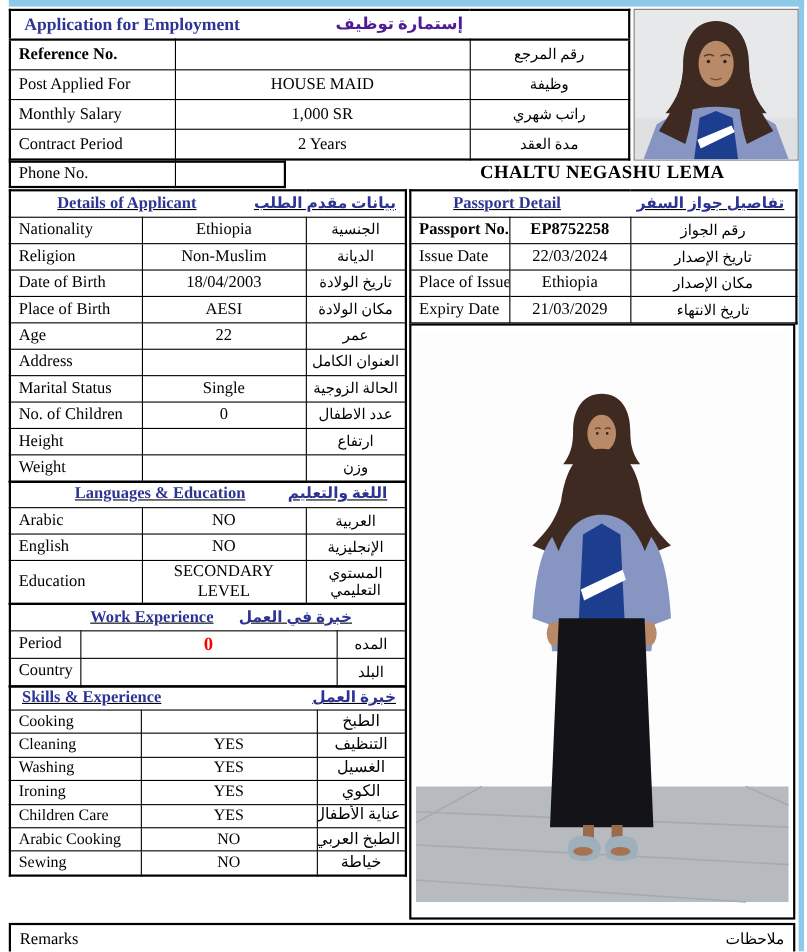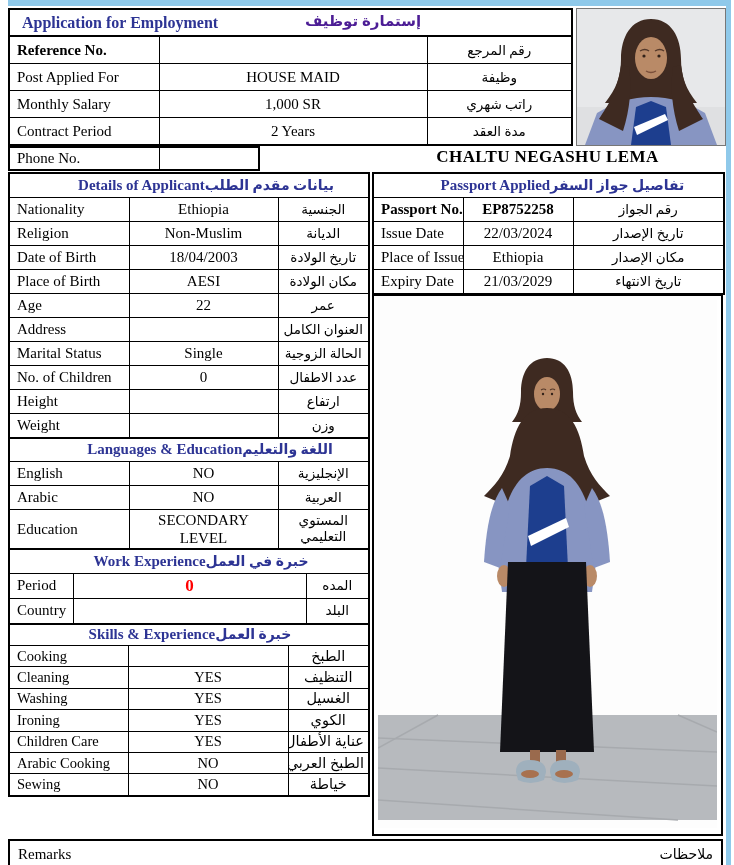--- a/index.html
+++ b/index.html
@@ -18,21 +18,21 @@
   .btable{border:2px solid #000;}
   .lbl{text-align:left;padding-left:7px;}
   .val{text-align:center;}
   .ar{text-align:center;font-family:"Liberation Serif","DejaVu Sans",serif;font-size:13.5px;}
   .bold{font-weight:bold;}
   .red{color:#ff0000;font-weight:bold;font-size:17px;}
 
   
   .sechead{height:24px;}
   .sechead td{padding:0;}
-  .sechead .hwrap{display:flex;align-items:center;justify-content:center;height:100%;}
+  .sechead .hwrap{display:flex;align-items:center;justify-content:space-between;height:100%;text-decoration:underline;}
   .hd-en,.hd-ar{color:#2d3494;font-weight:bold;font-size:15px;}
   .hd-ar{font-family:"Liberation Serif","DejaVu Sans",serif;font-size:14px;}
 
   
   #top-table{left:8px;top:8px;}
   #top-table table{width:563px;}
   #top-table td{height:26px;margin-left:27px;}
   #title-row td{height:25px;border-bottom:2px solid #000;position:relative;}
   #title-en{color:#2d3494;font-weight:bold;font-size:16px;padding-left:8px;}
   #title-ar{position:absolute;left:295px;top:2px;color:#4c1d95;font-weight:bold;font-size:15px;
@@ -233,28 +233,28 @@
     <tbody>
         <tr class="sechead">
       <td colspan="3">
             <div class="hwrap" style="padding:0 16px 0 58px;">
         <span class="hd-en">Languages &amp; Education</span>
         <span class="hd-ar" dir="rtl">اللغة والتعليم</span>
       </div>
           </td>
     </tr>
     <tr class="r25">
+      <td class="lbl">Arabic</td>
+      <td class="val">NO</td>
+      <td class="ar" dir="rtl">العربية</td>
+    </tr>
+    <tr class="r25">
       <td class="lbl">English</td>
       <td class="val">NO</td>
       <td class="ar" dir="rtl">الإنجليزية</td>
-    </tr>
-    <tr class="r25">
-      <td class="lbl">Arabic</td>
-      <td class="val">NO</td>
-      <td class="ar" dir="rtl">العربية</td>
     </tr>
     <tr class="tall">
       <td class="lbl">Education</td>
       <td class="val">SECONDARY LEVEL</td>
       <td class="ar" dir="rtl">المستوي التعليمي</td>
     </tr>
   </tbody>
     </table>
 
   <table class="btable">
@@ -343,21 +343,21 @@
   <table class="btable">
     <colgroup>
         <col style="width:90px">
         <col style="width:110px">
         <col style="width:151px">
       </colgroup>
     <tbody>
         <tr class="sechead">
       <td colspan="3">
             <div class="hwrap" style="padding:0 10px 0 38px;">
-        <span class="hd-en">Passport Applied</span>
+        <span class="hd-en">Passport Detail</span>
         <span class="hd-ar" dir="rtl">تفاصيل جواز السفر</span>
       </div>
           </td>
     </tr>
     <tr>
       <td class="lbl bold">Passport No.</td>
       <td class="val bold">EP8752258</td>
       <td class="ar" dir="rtl">رقم الجواز</td>
     </tr>
     <tr>

